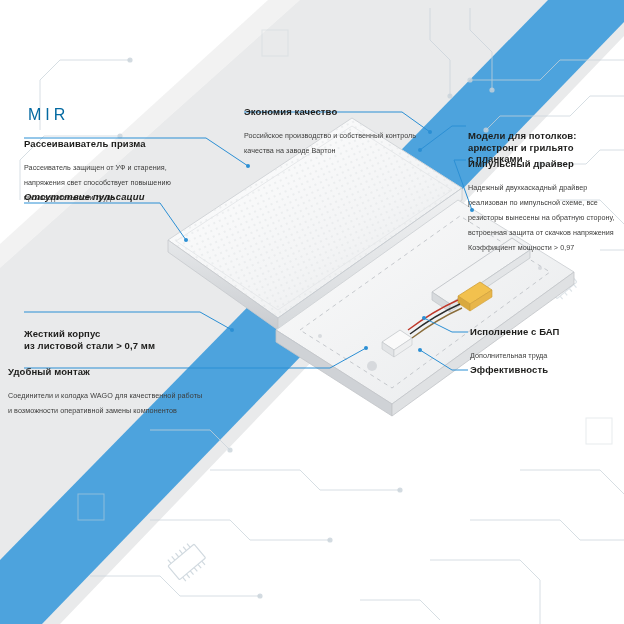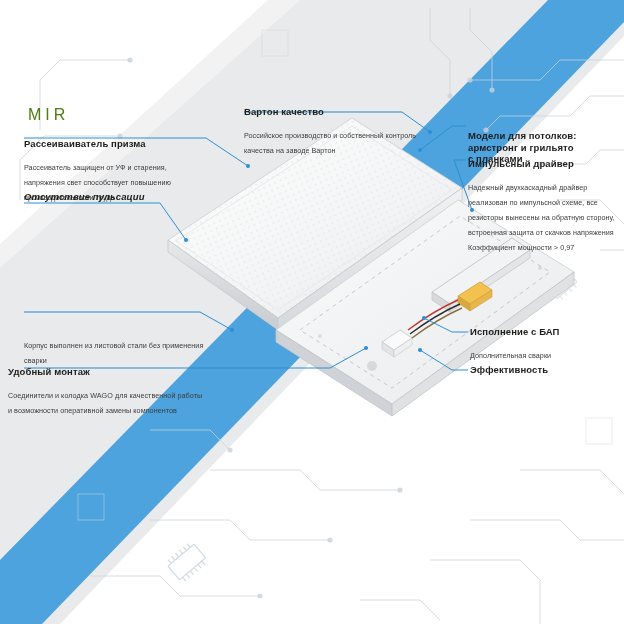--- a/index.html
+++ b/index.html
@@ -41,21 +41,21 @@
     color: #3c3c3b;
     margin-top: 10px;
     letter-spacing: 0.05px;
   }
   .brand {
     position: absolute;
     left: 28px;
     top: 106px;
     font-size: 16px;
     letter-spacing: 4px;
-    color: #4d7c0f;
+    color: #0369a1;
     font-family: "Liberation Sans", sans-serif;
   }
 </style>
 </head>
 <body>
 
 <div id="stage">
 
   <svg id="bg-svg" viewBox="0 0 624 624">
     <rect x="0" y="0" width="624" height="624" fill="#ffffff"></rect>
@@ -237,47 +237,48 @@
   <div class="callout" style="left:24px; top:138px; width:176px;">
     <div class="title">Рассеиваиватель призма</div>
     <div class="body">Рассеиватель защищен от УФ и старения, напряжения свет способствует повышению производительности труда</div>
   </div>
 
   <div class="callout" style="left:24px; top:191px; width:176px;font-style:italic;">
     <div class="title">Отсутствие пульсации</div>
   </div>
 
   <div class="callout" style="left:244px; top:106px; width:186px;">
-    <div class="title">Вартон качество</div>
+    <div class="title">Экономия качество</div>
     <div class="body">Российское производство и собственный контроль качества на заводе Вартон</div>
   </div>
 
   <div class="callout" style="left:468px; top:112px; width:148px; white-space:pre-line;">
     <div class="title">Модели для потолков:
 армстронг и грильято
 с планками</div>
     <div class="body"></div>
   </div>
 
   <div class="callout" style="left:468px; top:158px; width:150px;">
     <div class="title">Импульсный драйвер</div>
     <div class="body">Надежный двухкаскадный драйвер реализован по импульсной схеме, все резисторы вынесены на обратную сторону, встроенная защита от скачков напряжения Коэффициент мощности &gt; 0,97</div>
   </div>
 
   <div class="callout" style="left:24px; top:310px; width:186px; white-space:pre-line;">
-    <div class="body">Корпус выполнен из листовой стали без применения сварки</div>
+    <div class="title">Жесткий корпус
+из листовой стали &gt; 0,7 мм</div>
   </div>
 
   <div class="callout" style="left:8px; top:366px; width:196px;">
     <div class="title">Удобный монтаж</div>
     <div class="body">Соединители и колодка WAGO для качественной работы и возможности оперативной замены компонентов</div>
   </div>
 
   <div class="callout" style="left:470px; top:326px; width:148px;">
     <div class="title">Исполнение с БАП</div>
-    <div class="body">Дополнительная сварки</div>
+    <div class="body">Дополнительная труда</div>
   </div>
 
   <div class="callout" style="left:470px; top:364px; width:148px;">
     <div class="title">Эффективность</div>
   </div>
 
 </div>
 
 </body></html>

